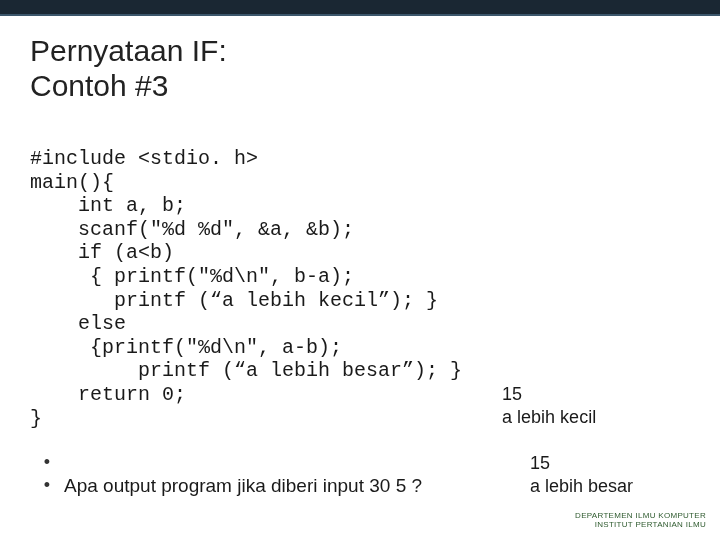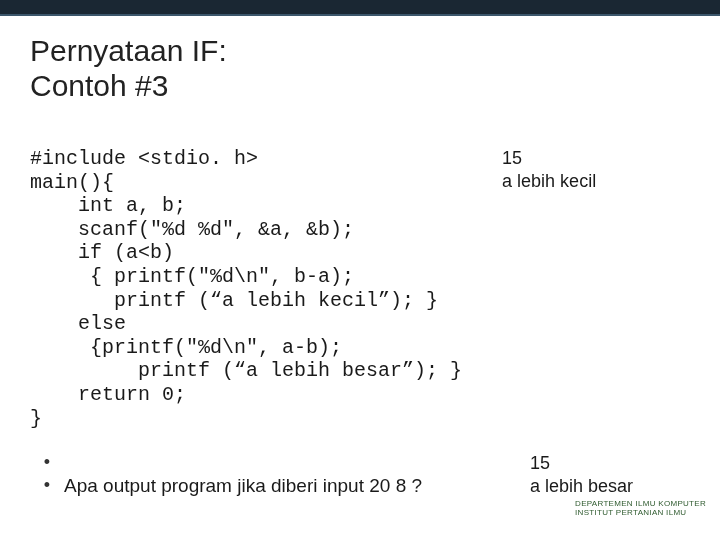--- a/index.html
+++ b/index.html
@@ -8,21 +8,21 @@
   .topbar { width: 100%; height: 16px; background: #1a2733; border-bottom: 2px solid #3b566b; }
   .content { padding: 18px 30px 0 30px; }
   .title { font-size: 30px; font-weight: 400; line-height: 1.15; color: #222; margin-bottom: 44px; }
   .codeblock {
     font-family: "Courier New", Courier, monospace;
     font-size: 20px;
     line-height: 1.18;
     white-space: pre;
     color: #1a1a1a;
   }
-  .row { display: flex; }
+  .row { display: flex; align-items: flex-end; }
   .row .codecol { flex: 0 0 auto; }
   .row .outcol {
     font-family: Verdana, Geneva, sans-serif;
     font-size: 18px;
     line-height: 1.25;
     margin-left: 40px;
     padding-bottom: 2px;
     white-space: pre-line;
   }
   .out2 {
@@ -33,21 +33,22 @@
   }
   .questions { margin-top: 22px; display: flex; }
   .qcol { flex: 1; }
   .qitem { display: flex; align-items: flex-start; margin-bottom: 2px; }
   .bullet { width: 34px; font-size: 18px; text-align: center; color: #333; }
   .qtext { font-size: 19px; font-family: Verdana, Geneva, sans-serif; }
   .anscol { width: 160px; }
   .footer {
     position: absolute;
     right: 14px;
-    bottom: 23px;
+    bottom: 11px;
+    text-align: right;
     font-size: 8px;
     letter-spacing: 0.3px;
     color: #2e5a2e;
     line-height: 1.15;
   }
 </style>
 </head>
 <body>
 
 <div class="slide">
@@ -74,21 +75,21 @@
 a lebih kecil</div>
     </div>
 
     <div class="questions">
       <div class="qcol">
         <div class="qitem">
           <div class="bullet">•</div>
         </div>
         <div class="qitem">
           <div class="bullet">•</div>
-          <div class="qtext">Apa output program jika diberi input 20 8 ?</div>
+          <div class="qtext">Apa output program jika diberi input 30 5 ?</div>
         </div>
       </div>
       <div class="anscol">
         <div class="out2">15
 a lebih besar</div>
       </div>
     </div>
   </div>
 
   <div class="footer">

